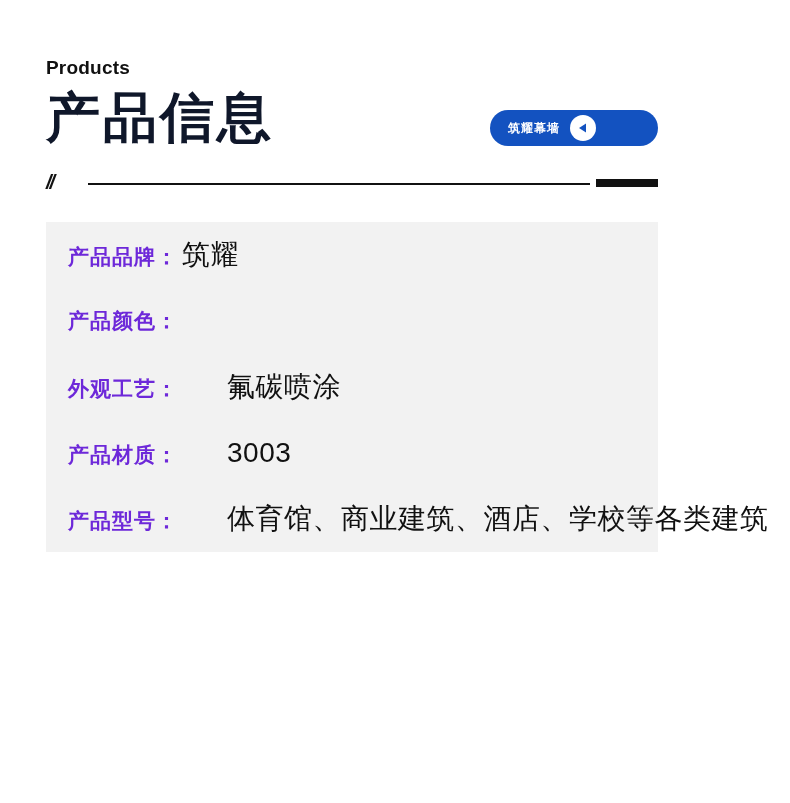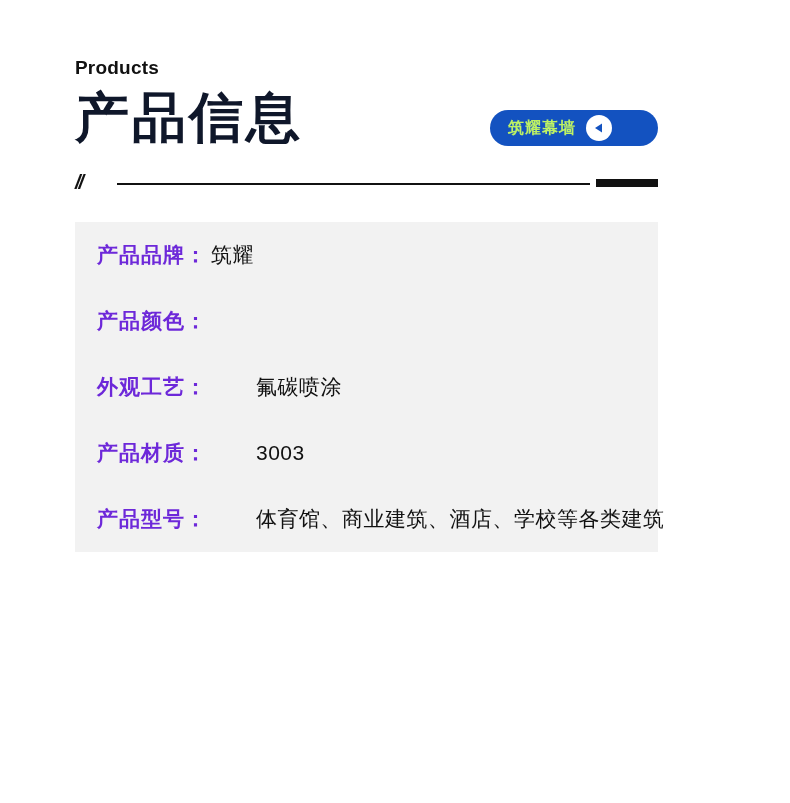--- a/index.html
+++ b/index.html
@@ -12,21 +12,20 @@
     background: #ffffff;
     font-family: "Liberation Sans", "DejaVu Sans", sans-serif;
     overflow: hidden;
   }
 
   .page {
     position: relative;
     width: 704px;
     height: 803px;
     box-sizing: border-box;
-    padding-left: 29px;
   }
 
   
   .header {
     position: relative;
     padding: 58px 46px 0 46px;
   }
 
   .eyebrow {
     font-size: 19px;
@@ -56,22 +55,22 @@
     min-width: 168px;
     background: #1352c0;
     border-radius: 18px;
     display: flex;
     align-items: center;
     justify-content: flex-start;
     padding: 0 6px 0 18px;
     box-sizing: border-box;
   }
   .brand-pill .brand-text {
-    color: #bef264;
-    font-size: 16px;
+    color: #ffffff;
+    font-size: 12px;
     font-weight: bold;
     letter-spacing: 1px;
     white-space: nowrap;
     text-align: right;
   }
   .brand-pill .brand-arrow {
     width: 26px;
     height: 26px;
     border-radius: 50%;
     background: #ffffff;
@@ -148,21 +147,21 @@
     flex: none;
   }
   .spec-label {
     color: #6d28d9;
     font-size: 21px;
     font-weight: bold;
     letter-spacing: 1px;
   }
   .spec-value {
     color: #111111;
-    font-size: 21px;
+    font-size: 28px;
     letter-spacing: 0.5px;
     margin-left: 4px;
   }
 </style>
 </head>
 <body>
 
 <div class="page">
 
   <div class="header">

